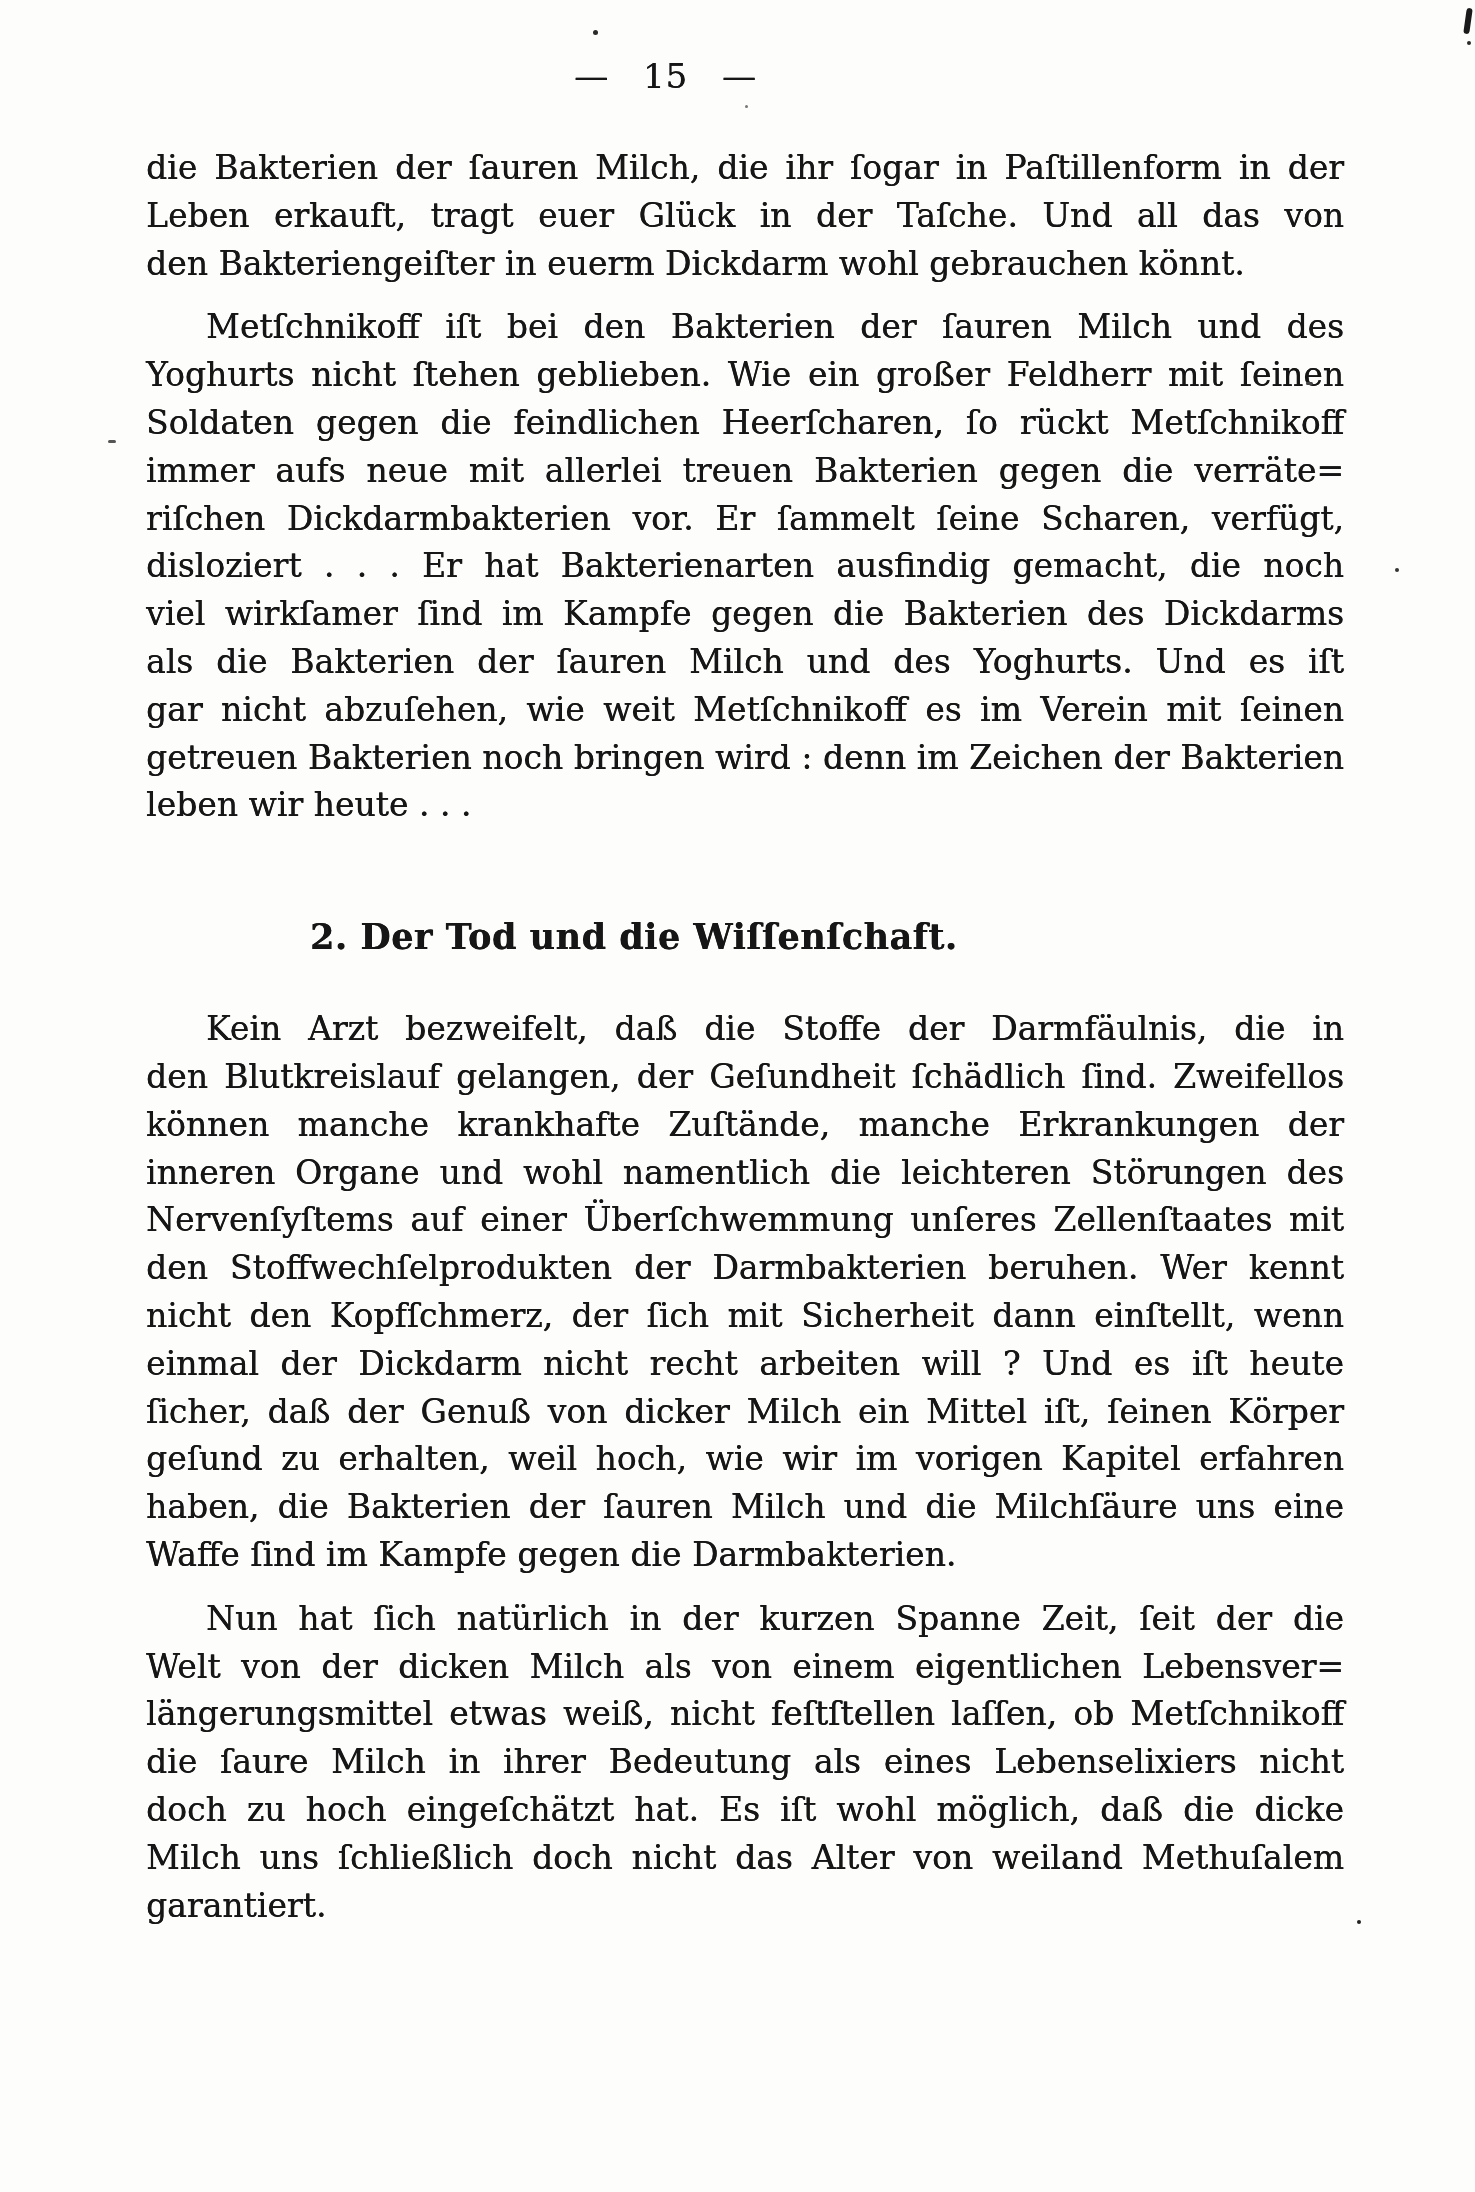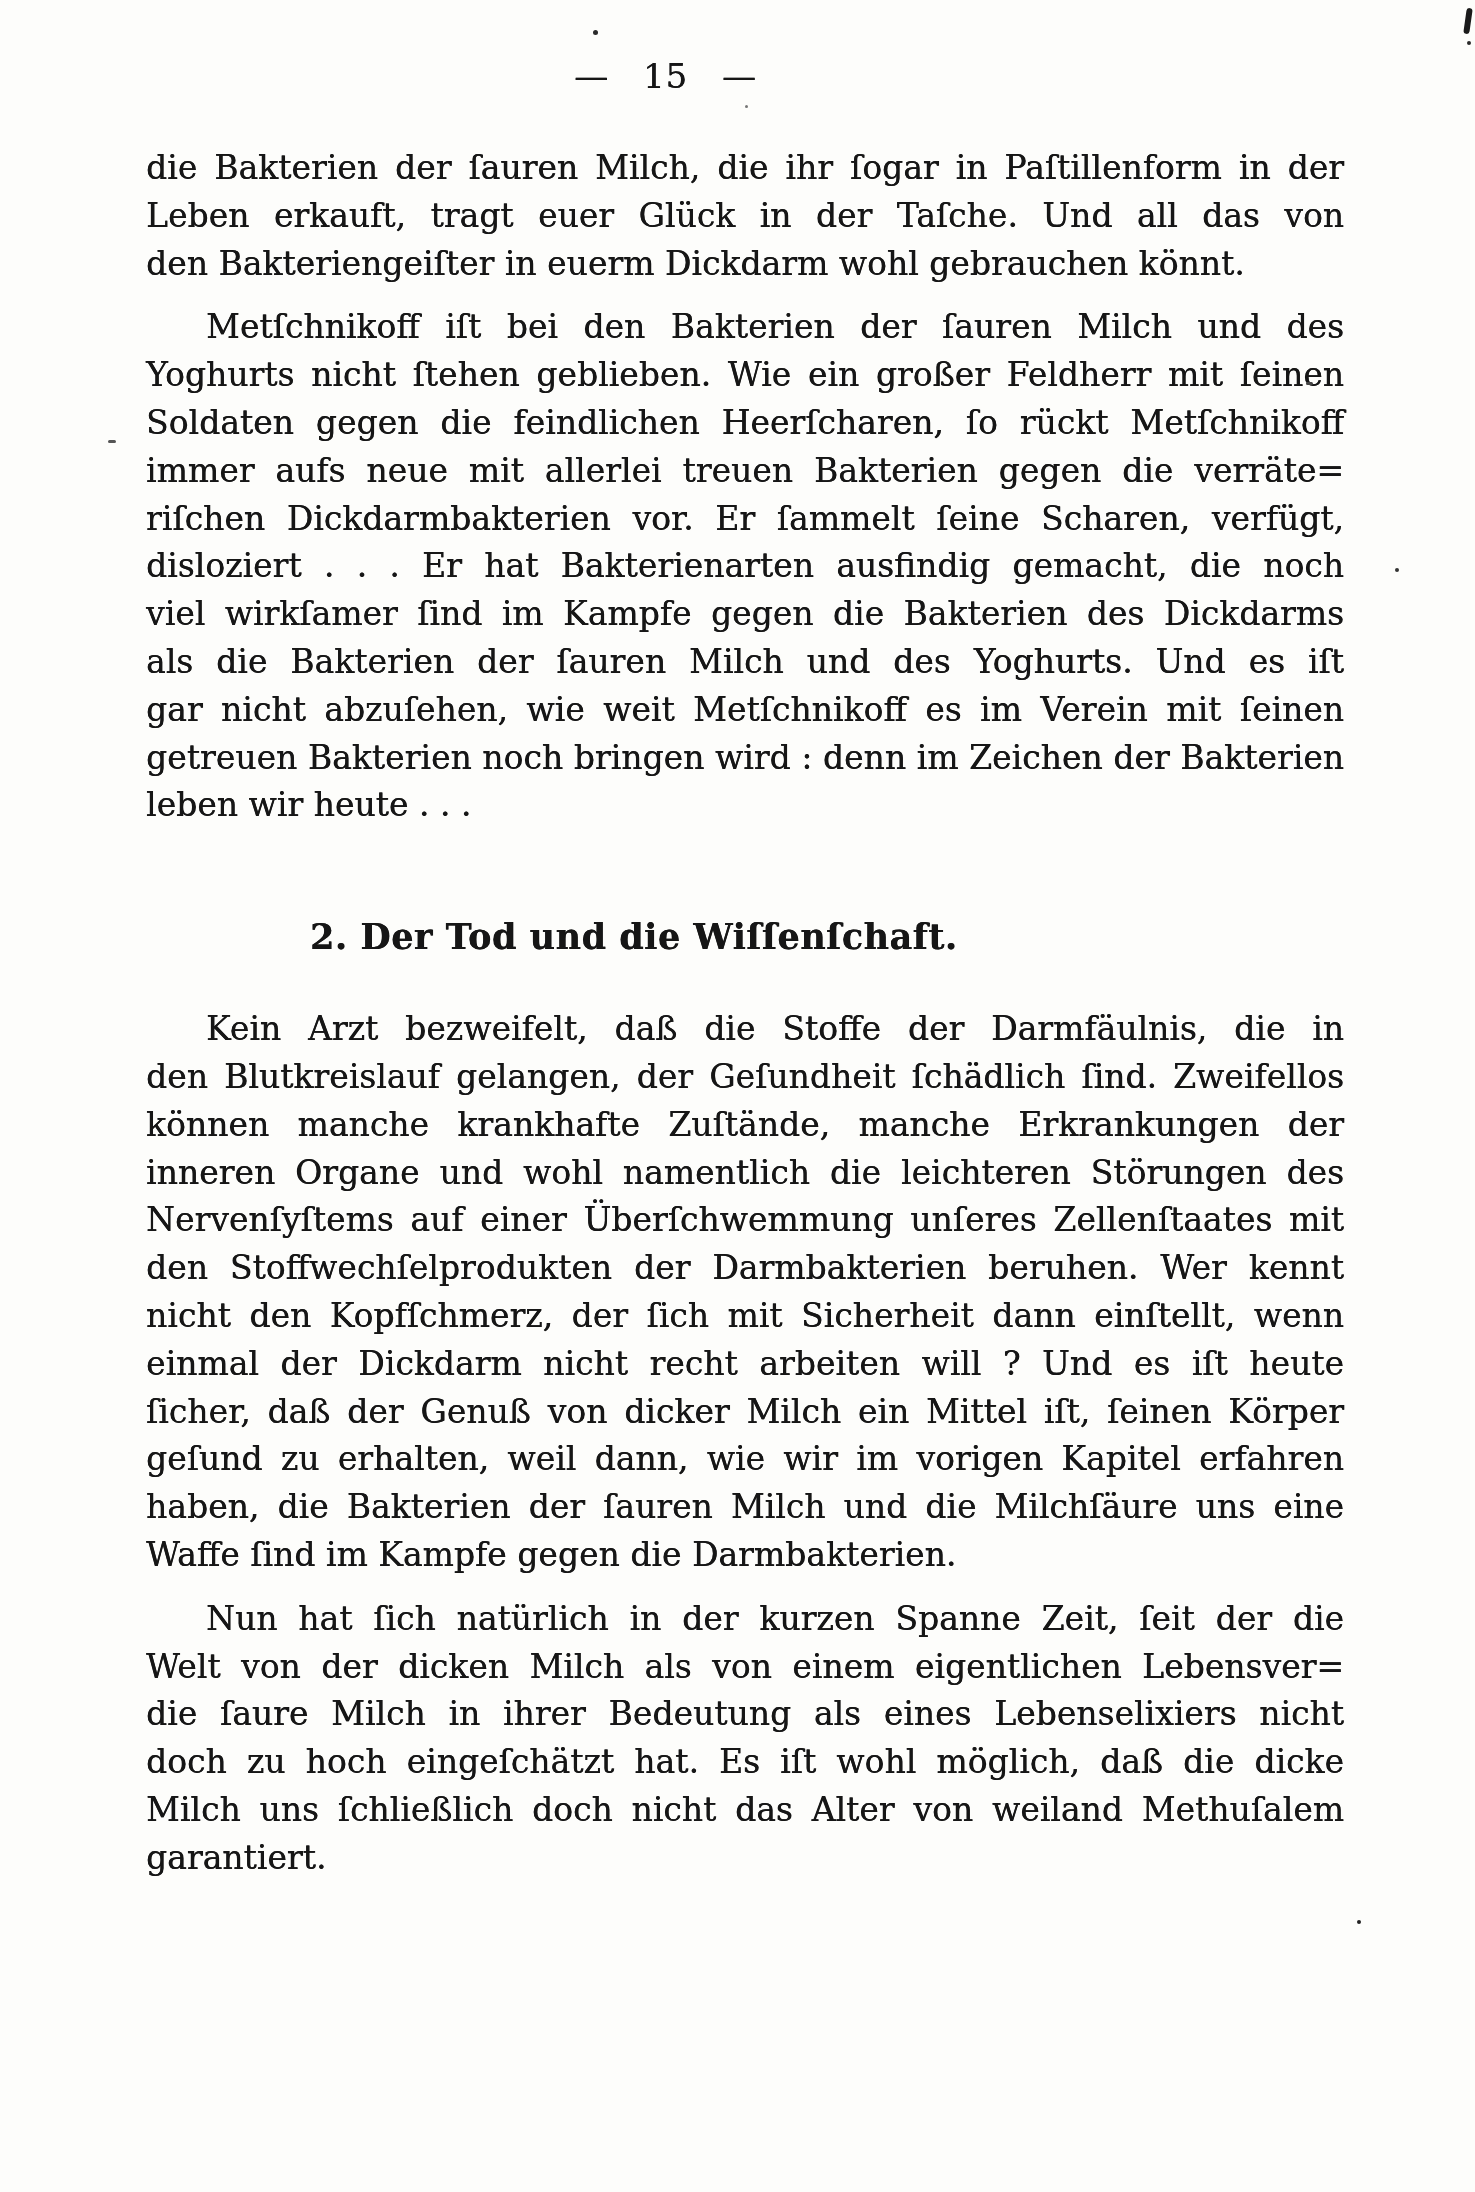--- a/index.html
+++ b/index.html
@@ -73,27 +73,28 @@
       <div class="para">
         <div class="line indent">Kein Arzt bezweifelt, daß die Stoffe der Darmfäulnis, die in</div>
         <div class="line">den Blutkreislauf gelangen, der Geſundheit ſchädlich ſind. Zweifellos</div>
         <div class="line">können manche krankhafte Zuſtände, manche Erkrankungen der</div>
         <div class="line">inneren Organe und wohl namentlich die leichteren Störungen des</div>
         <div class="line">Nervenſyſtems auf einer Überſchwemmung unſeres Zellenſtaates mit</div>
         <div class="line">den Stoffwechſelprodukten der Darmbakterien beruhen.  Wer kennt</div>
         <div class="line">nicht den Kopfſchmerz, der ſich mit Sicherheit dann einſtellt, wenn</div>
         <div class="line">einmal der Dickdarm nicht recht arbeiten will ?  Und es iſt heute</div>
         <div class="line">ſicher, daß der Genuß von dicker Milch ein Mittel iſt, ſeinen Körper</div>
-        <div class="line">geſund zu erhalten, weil dann, wie wir im vorigen Kapitel erfahren</div>
+        <div class="line">geſund zu erhalten, weil hoch, wie wir im vorigen Kapitel erfahren</div>
         <div class="line">haben, die Bakterien der ſauren Milch und die Milchſäure uns eine</div>
         <div class="line last">Waffe ſind im Kampfe gegen die Darmbakterien.</div>
       </div>
       <div class="para">
         <div class="line indent">Nun hat ſich natürlich in der kurzen Spanne Zeit, ſeit der die</div>
         <div class="line">Welt von der dicken Milch als von einem eigentlichen Lebensver=</div>
+        <div class="line">längerungsmittel etwas weiß, nicht feſtſtellen laſſen, ob Metſchnikoff</div>
         <div class="line">die ſaure Milch in ihrer Bedeutung als eines Lebenselixiers nicht</div>
         <div class="line">doch zu hoch eingeſchätzt hat.  Es iſt wohl möglich, daß die dicke</div>
         <div class="line">Milch uns ſchließlich doch nicht das Alter von weiland Methuſalem</div>
         <div class="line last">garantiert.</div>
       </div>
     </div>
 
   <div class="speck" style="left:593px;top:30px;width:5px;height:5px;"></div>
   <div class="speck" style="left:745px;top:105px;width:3px;height:3px;background:#777;"></div>
   <div class="speck" style="left:1465px;top:8px;width:6px;height:26px;border-radius:3px;transform:rotate(8deg);background:#1a1a1a;"></div>

